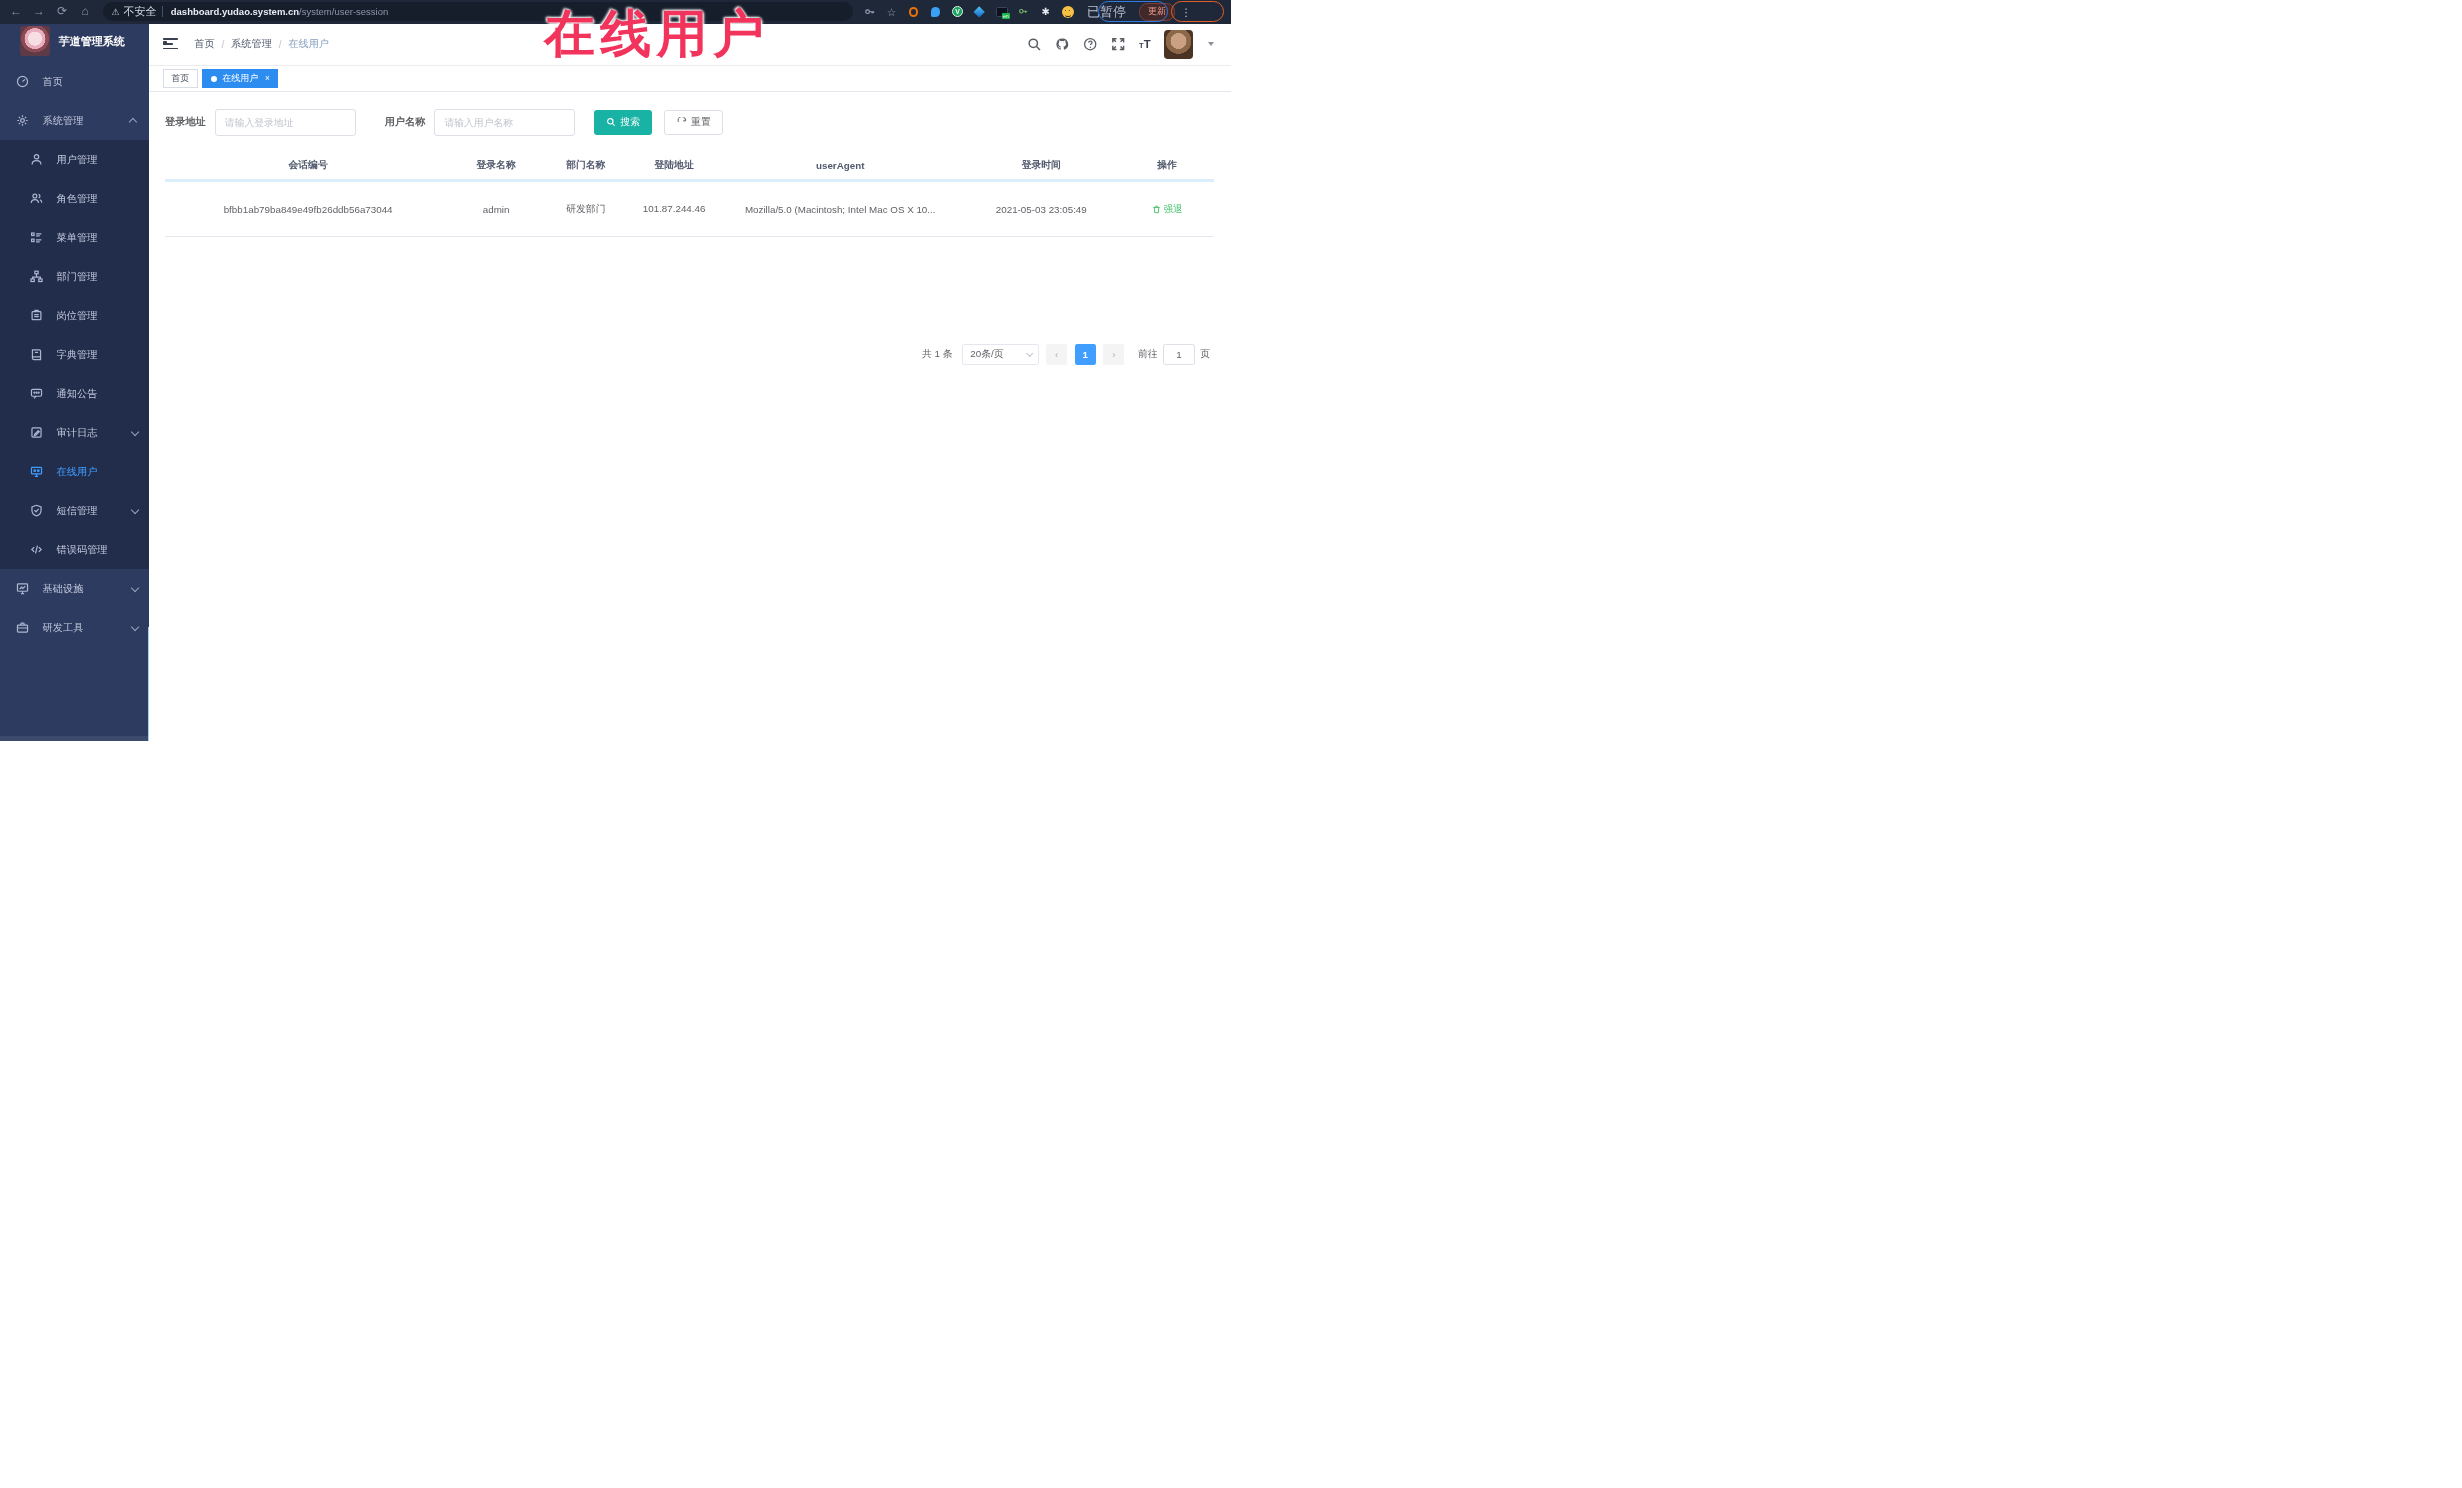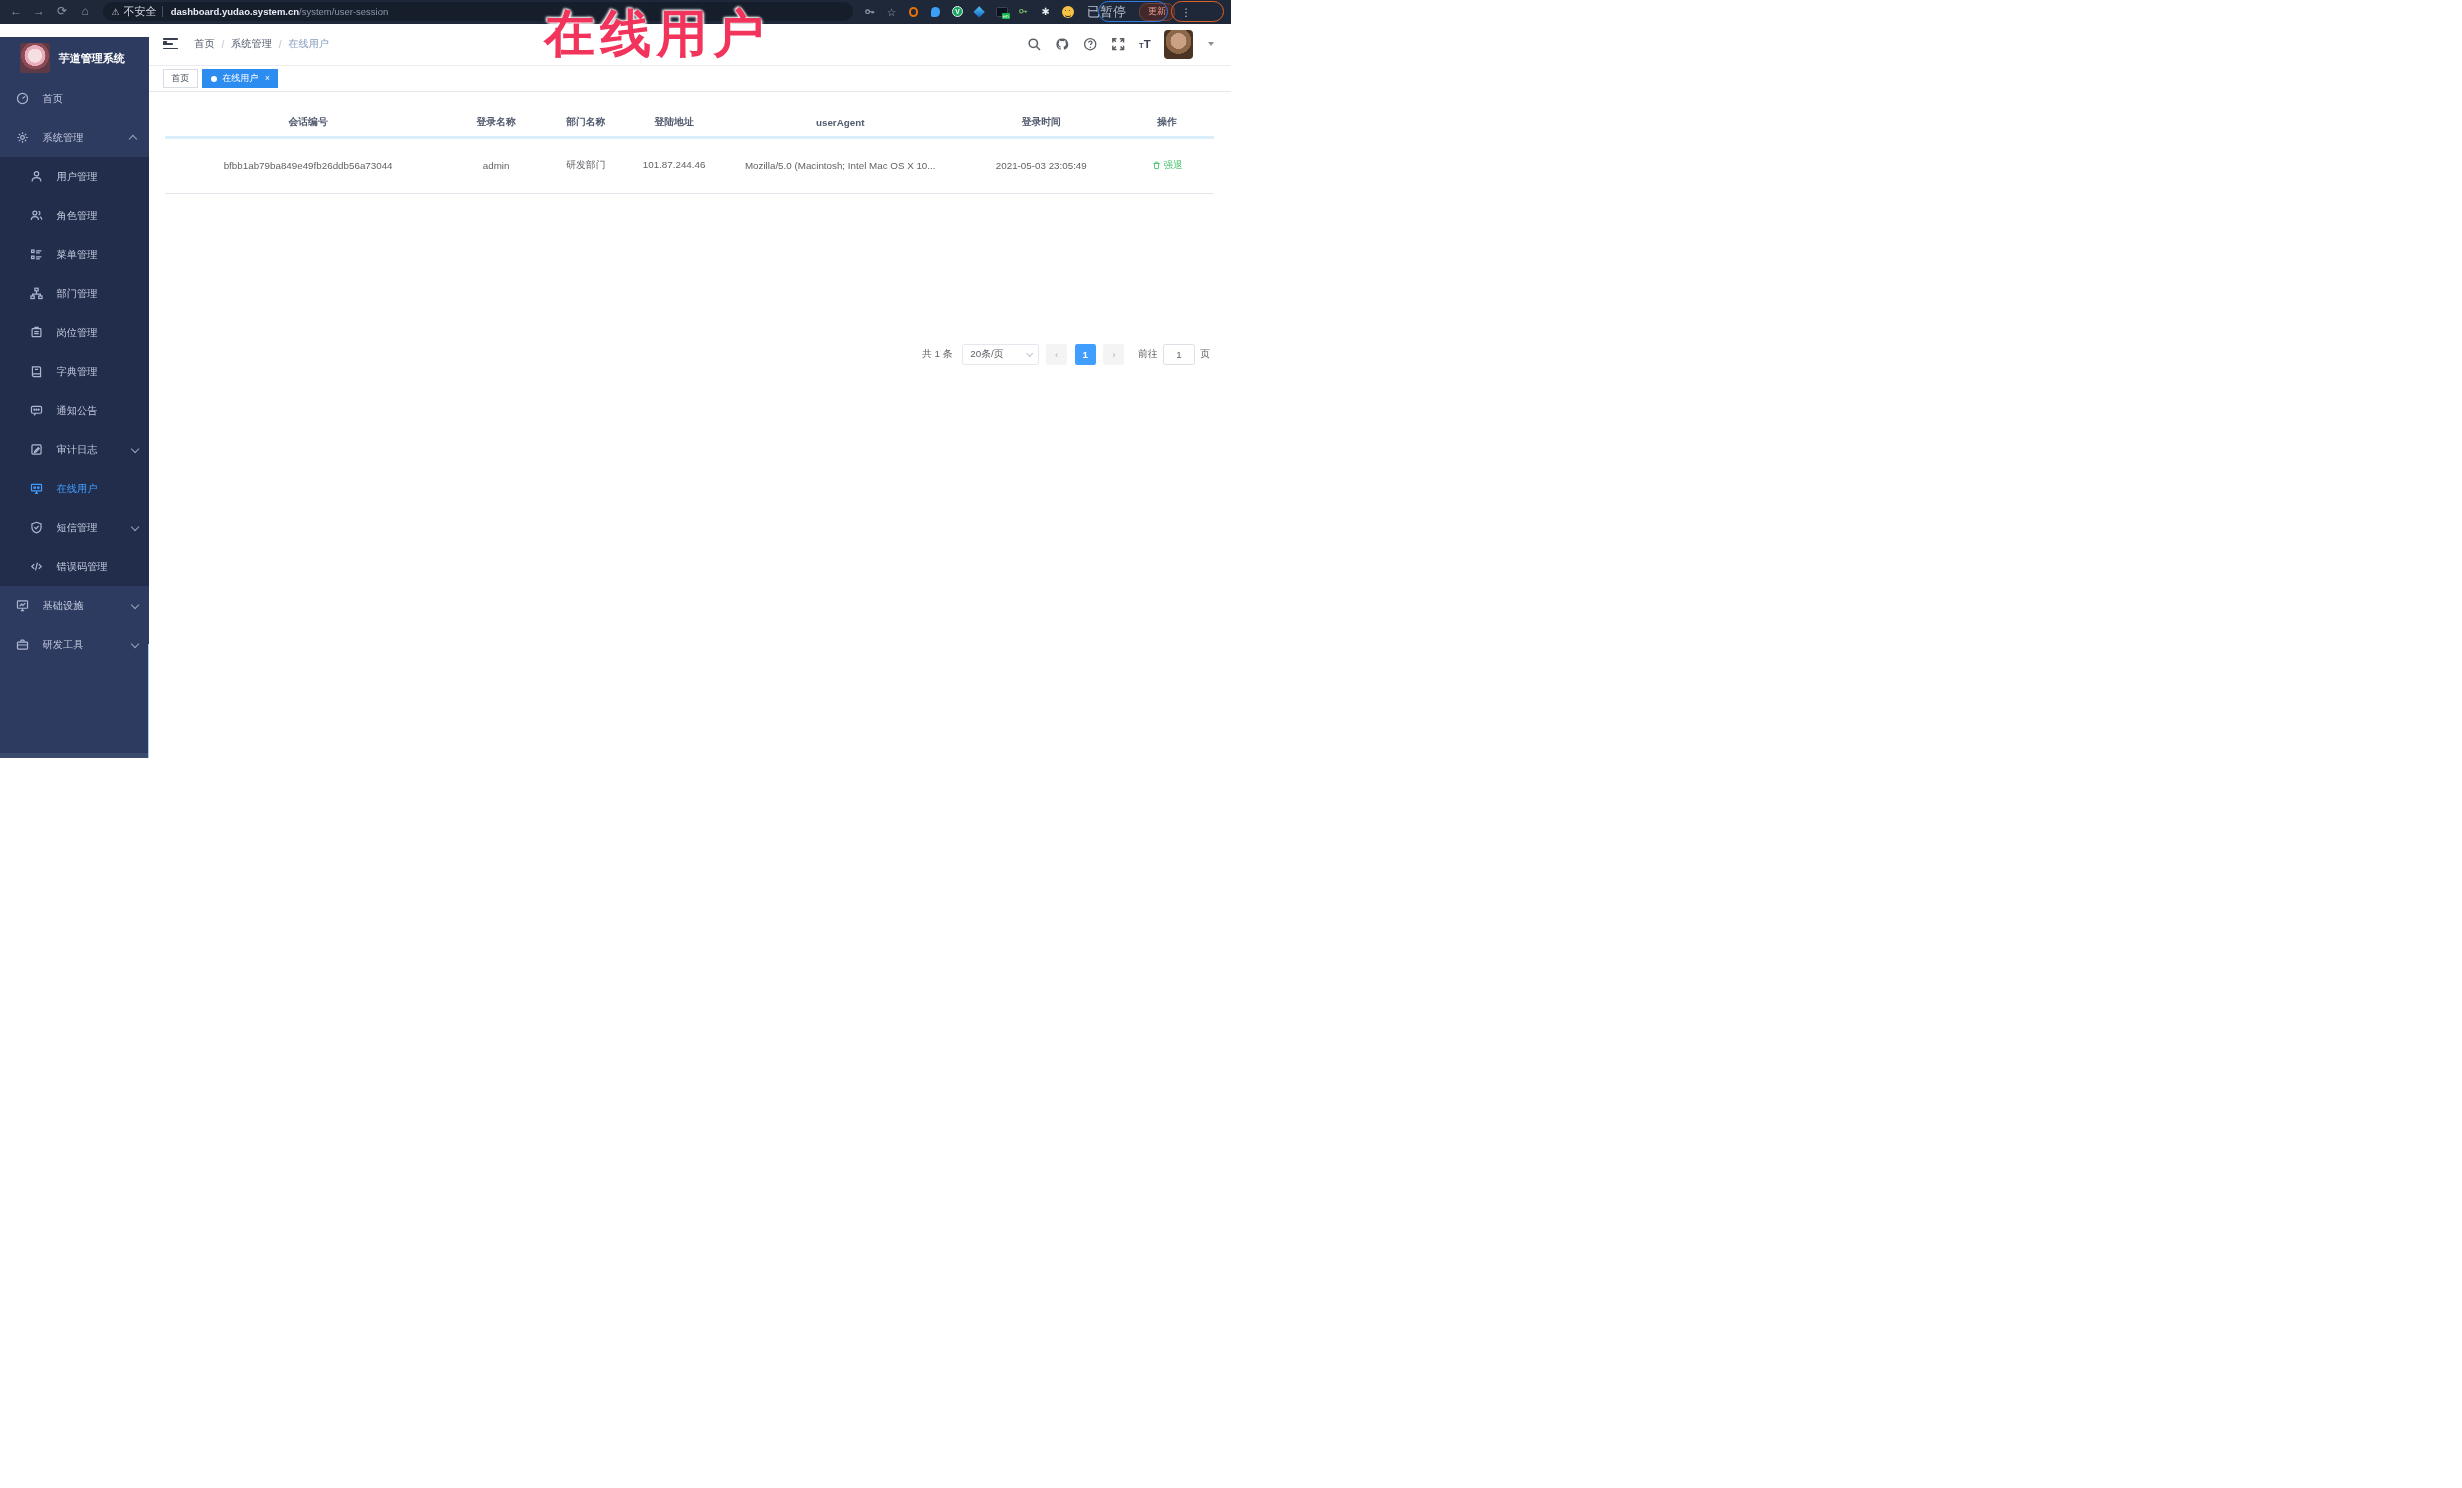--- a/index.html
+++ b/index.html
@@ -28,21 +28,21 @@
   .emoji-face { width:12px; height:12px; border-radius:50%; background:#f7c244; position:relative; }
   .emoji-face::before { content:""; position:absolute; left:3px; top:3.8px; width:1.9px; height:1.9px; background:#333; border-radius:50%; box-shadow:3.8px 0 0 #333; }
   .emoji-face::after { content:""; position:absolute; left:3px; top:6.8px; width:6px; height:3px; border-bottom:1.2px solid #333; border-radius:50%; }
   .paused-label { color:#b9c1d2; font-size:13px; margin-left:3.8px; }
   .annot-oval-blue { position:absolute; left:1098px; top:0.8px; width:70px; height:21px; border:1.5px solid #2f7de1; border-radius:10.6px; pointer-events:none; }
   .annot-oval-orange { position:absolute; left:1171px; top:0.8px; width:53px; height:21px; border:1.5px solid #e0622a; border-radius:10.6px; pointer-events:none; }
   .update-pill { margin-left:13.6px; background:#41282a; color:#ef9a8c; border:0.8px solid #7a4038; font-size:9px; border-radius:8.3px; padding:1.5px 7.6px; cursor:pointer; }
   .menu-dots { color:#cdd4e2; font-size:10.6px; margin:0 7.6px 0 6px; cursor:pointer; }
 
   
-  .sidebar { position:absolute; left:0; top:37px; width:149px; height:721px; background:#2e3b60; z-index:3; }
+  .sidebar { position:absolute; left:0; top:20px; width:149px; height:721px; background:#2e3b60; z-index:3; }
   .logo-row { height:42px; display:flex; align-items:center; padding-left:19.7px; }
   .logo-img { width:30px; height:30px; border-radius:3px; background:
       radial-gradient(circle at 50% 42%, #f6dfe2 0 30%, #e9aebd 31% 45%, #8c4a55 46% 60%, #5d3a46 61% 100%); }
   .logo-title { color:#fff; font-size:11px; font-weight:bold; margin-left:9px; }
   .menu { position:relative; }
   .m-item { display:flex; align-items:center; height:39px; padding:0 12px 0 16px; color:#c3c9dd; font-size:10.2px; cursor:pointer; position:relative; }
   .m-item .mi { width:13px; height:13px; margin-right:13.6px; color:#aeb6cf; flex:none; }
   .m-sub { padding-left:30px;font-family:Liberation Mono, monospace; }
   .submenu-bg { background:#222d4c; }
   .m-item.active { color:#409eff; }
@@ -381,20 +381,41 @@
       <span>首页</span>
     </div>
   <div class="tab active">
     <span class="tab-dot"></span>
     <span>在线用户</span>
     <span class="tab-close">×</span>
   </div>
 </div>
 
 <div class="content">
+  <div class="filter-row">
+    <span class="f-label">登录地址</span>
+    <input class="f-input" placeholder="请输入登录地址" style="">
+    <span class="gap20"></span>
+    <span class="f-label">用户名称</span>
+    <input class="f-input" placeholder="请输入用户名称" style="">
+    <button class="btn btn-search">
+      <svg class="bico" viewBox="0 0 16 16" fill="none" stroke="#fff" stroke-width="1.8">
+          <circle cx="7" cy="7" r="4.4"></circle>
+          <path d="M10.4 10.4L14 14"></path>
+        </svg>
+      <span>搜索</span>
+    </button>
+    <button class="btn btn-reset">
+      <svg class="bico" viewBox="0 0 16 16" fill="none" stroke="#606266" stroke-width="1.6">
+          <path d="M13.6 6.4A6 6 0 102.4 8"></path>
+          <path d="M13.8 2.6v3.8H10"></path>
+        </svg>
+      <span>重置</span>
+    </button>
+  </div>
 
   <div class="table">
     <div class="t-header">
       <div class="tc c1">会话编号</div>
       <div class="tc c2">登录名称</div>
       <div class="tc c3">部门名称</div>
       <div class="tc c4">登陆地址</div>
       <div class="tc c5">userAgent</div>
       <div class="tc c6">登录时间</div>
       <div class="tc c7">操作</div>

